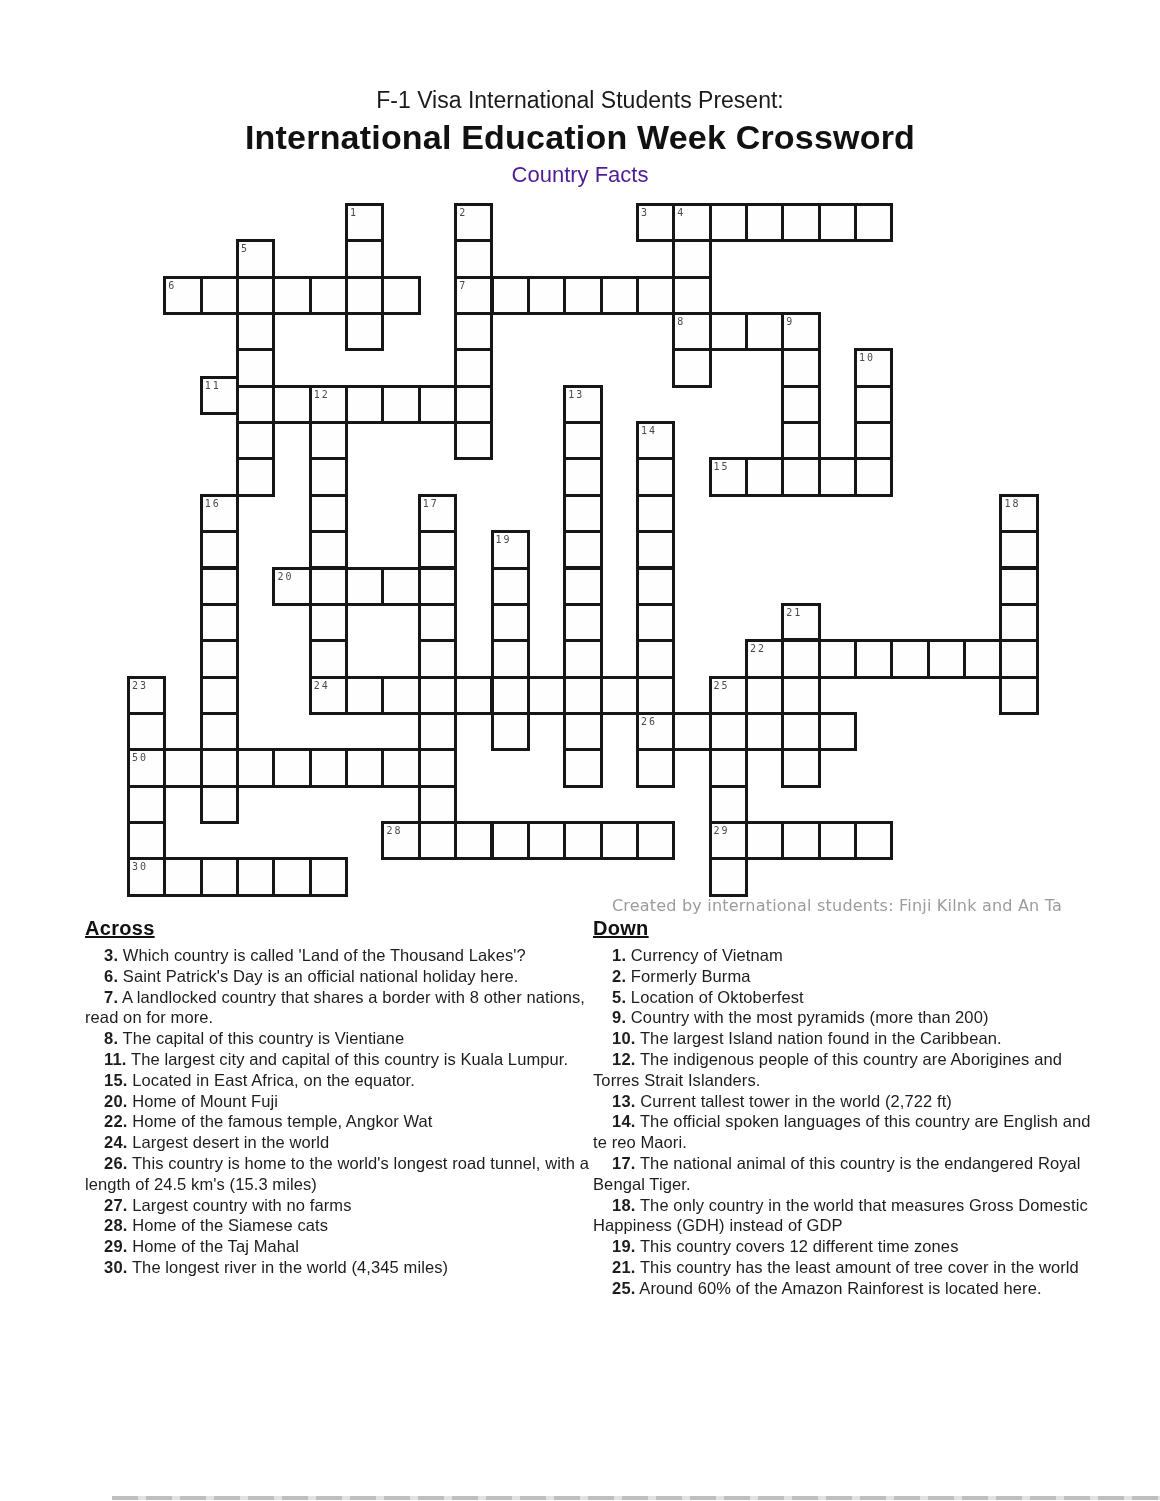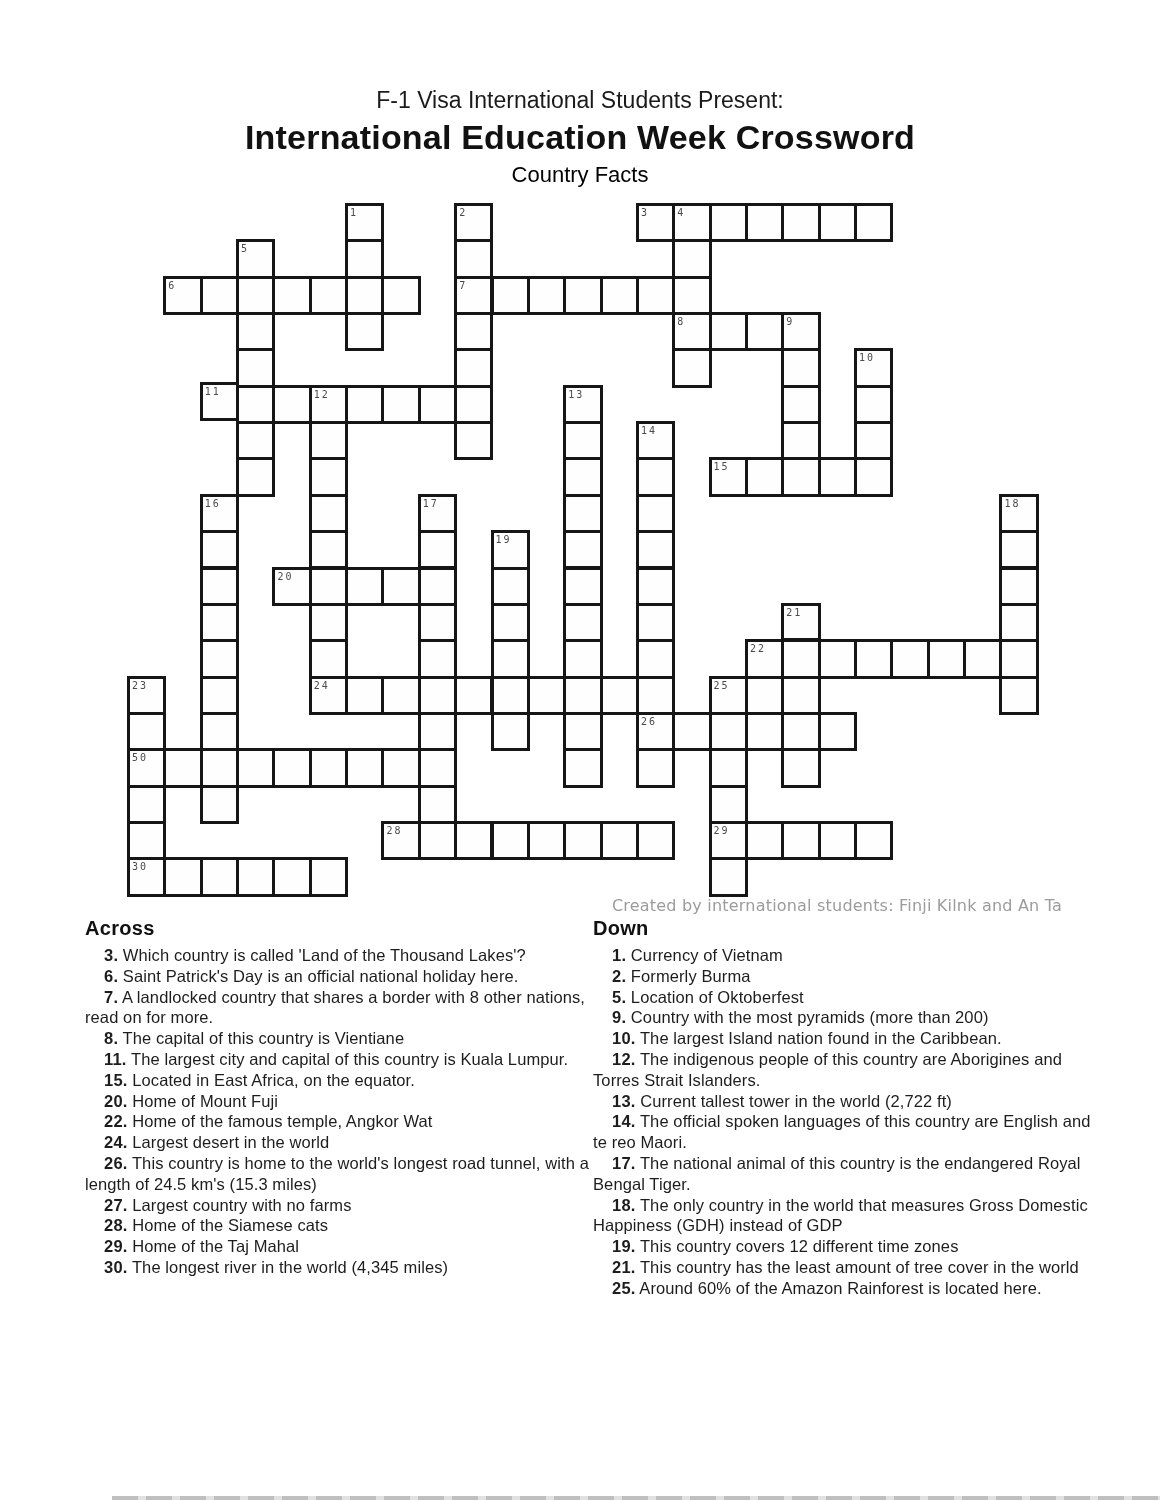--- a/index.html
+++ b/index.html
@@ -7,21 +7,21 @@
     width: 1160px; height: 1501px; position: relative; overflow: hidden;
     font-family: "Liberation Sans", sans-serif; color: #1d1d1d;
     -webkit-font-smoothing: antialiased;
   }
   .page { position: absolute; inset: 0; background: #ffffff; }
 
   
   .header { position: absolute; top: 86px; left: 0; width: 1160px; text-align: center; }
   .presents { font-size: 23px; line-height: 28px; color: #1a1a1a; }
   .title    { font-size: 34px; line-height: 40px; font-weight: bold; margin: 3px 0 0 0; color: #111; letter-spacing: 0.2px; }
-  .subtitle { font-size: 22px; line-height: 26px; margin-top: 5px; color: #000000; }
+  .subtitle { font-size: 22px; line-height: 26px; margin-top: 5px; color: #4c1d95; }
 
   
   #grid { position: absolute; left: 127px; top: 203px; }
   .cell {
     position: absolute; box-sizing: border-box;
     background: #fefefe; border: 3px solid #161616;
   }
   .cellnum {
     position: absolute; top: 0px; left: 2px;
     font-family: "DejaVu Sans Mono", monospace;
@@ -35,21 +35,21 @@
     font-family: "DejaVu Sans", sans-serif;
     font-size: 16px; color: #9c9c9c; letter-spacing: 0.2px;
   }
 
   
   .clue-col { position: absolute; top: 916px; }
   .clue-col.across { left: 85px;  width: 505px; }
   .clue-col.down   { left: 593px; width: 500px; }
   .clue-col h2 {
     font-size: 20px; line-height: 24px; margin: 0 0 5px 0;
-    font-weight: bold; color: #111;
+    font-weight: bold; text-decoration: underline; color: #111;
     letter-spacing: 0.3px;
   }
   .clue-col p {
     margin: 0; font-size: 16.5px; line-height: 20.8px;
     text-indent: 19px; color: #1d1d1d; letter-spacing: 0.1px;
   }
   .clue-col p b { letter-spacing: 0.2px; }
 
   
   .scan-edge {
@@ -122,21 +122,21 @@
       <div class="cell" style="left: 654.3px; top: 109.05px; width: 39.35px; height: 39.35px;">
         <span class="cellnum">9</span>
       </div>
       <div class="cell" style="left: 109.05px; top: 145.4px; width: 39.35px; height: 39.35px;"></div>
       <div class="cell" style="left: 327.15px; top: 145.4px; width: 39.35px; height: 39.35px;"></div>
       <div class="cell" style="left: 545.25px; top: 145.4px; width: 39.35px; height: 39.35px;"></div>
       <div class="cell" style="left: 654.3px; top: 145.4px; width: 39.35px; height: 39.35px;"></div>
       <div class="cell" style="left: 727px; top: 145.4px; width: 39.35px; height: 39.35px;">
         <span class="cellnum">10</span>
       </div>
-      <div class="cell" style="left: 72.7px; top: 179px; width: 39.35px; height: 39.35px;">
+      <div class="cell" style="left: 72.7px; top: 173px; width: 39.35px; height: 39.35px;">
         <span class="cellnum">11</span>
       </div>
       <div class="cell" style="left: 109.05px; top: 181.75px; width: 39.35px; height: 39.35px;"></div>
       <div class="cell" style="left: 145.4px; top: 181.75px; width: 39.35px; height: 39.35px;"></div>
       <div class="cell" style="left: 181.75px; top: 181.75px; width: 39.35px; height: 39.35px;">
         <span class="cellnum">12</span>
       </div>
       <div class="cell" style="left: 218.1px; top: 181.75px; width: 39.35px; height: 39.35px;"></div>
       <div class="cell" style="left: 254.45px; top: 181.75px; width: 39.35px; height: 39.35px;"></div>
       <div class="cell" style="left: 290.8px; top: 181.75px; width: 39.35px; height: 39.35px;"></div>

